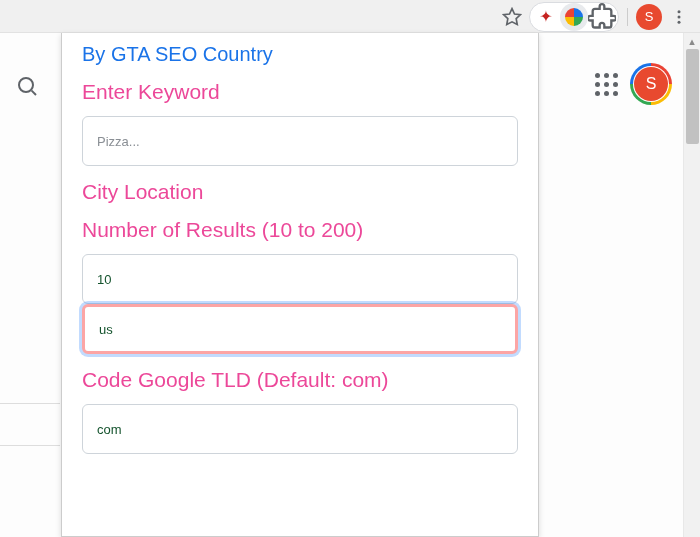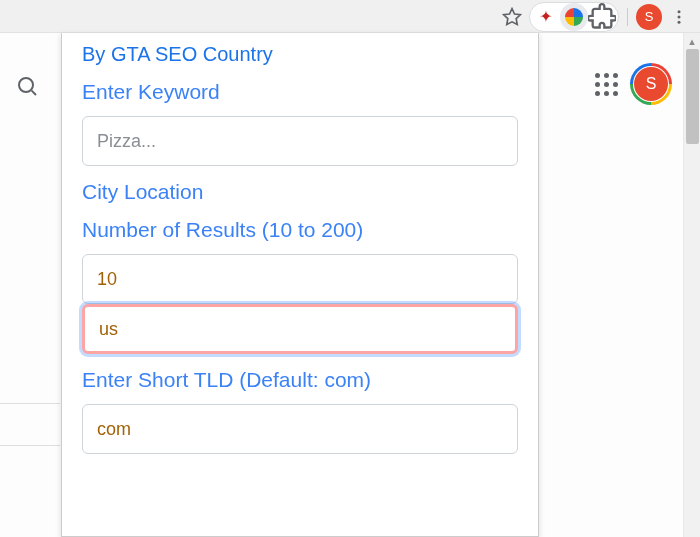--- a/index.html
+++ b/index.html
@@ -135,28 +135,28 @@
   }
   .panel-inner {
     height:100%;
     overflow:hidden;
     padding: 0 20px;
   }
   .agency {
     color:#1a73e8; font-size:20px; margin-top:2px;
   }
   .label {
-    font-size:21px; color:#3b82f6; margin-top:14px; margin-bottom:12px;
+    font-size:21px; color:#ec4899; margin-top:14px; margin-bottom:12px;
   }
   .inp {
     width:100%; height:50px;
     border:1px solid #ced4da;
     border-radius:6px;
-    font-size:18px; padding: 12px 14px;
-    color:#a16207;
+    font-size:13px; padding: 12px 14px;
+    color:#14532d;
     background:#fff;
   }
   .inp::placeholder { color:#8a8f95; }
   .inp.focused {
     outline:none;
     border:3px solid #fca5a5;
     box-shadow: 0 0 0 3px rgba(13,110,253,.25);
   }
 </style>
 </head>
@@ -234,17 +234,17 @@
       <div class="label">Enter Keyword</div>
       <input class="inp" type="text" placeholder="Pizza..." style="">
 
       <div class="label">City Location</div>
 
       <div class="label">Number of Results (10 to 200)</div>
       <input class="inp" type="text" value="10" style="">
 
       <input class="inp focused" type="text" value="us" style="">
 
-      <div class="label">Enter Short TLD (Default: com)</div>
+      <div class="label">Code Google TLD (Default: com)</div>
       <input class="inp" type="text" value="com" style="">
     </div>
   </div>
 </div>
 
 </body></html>

